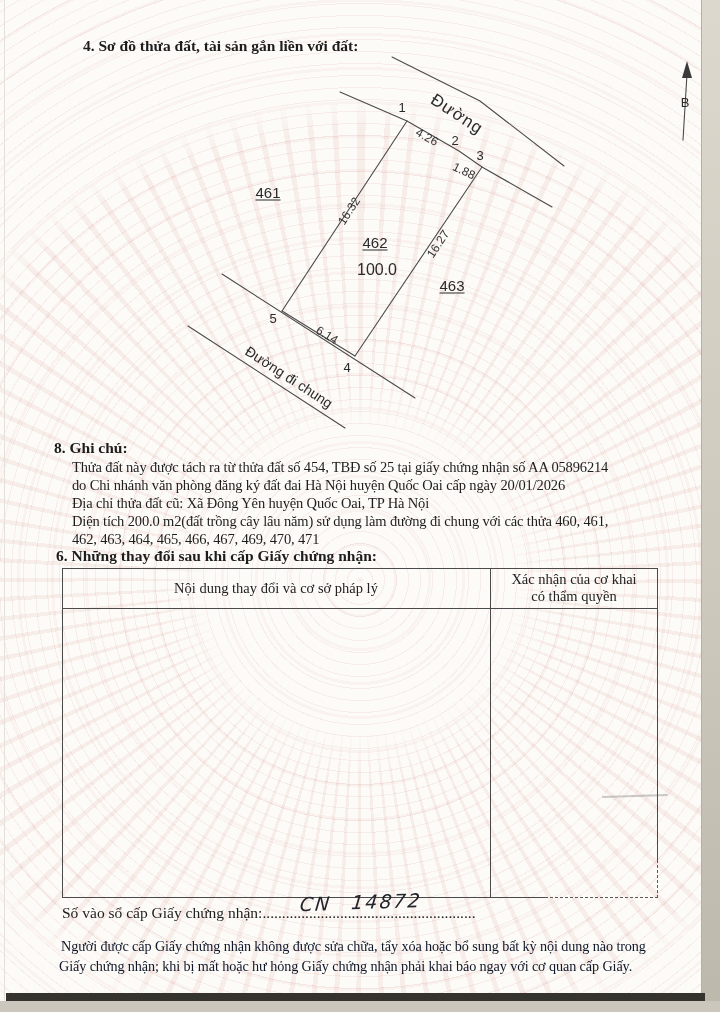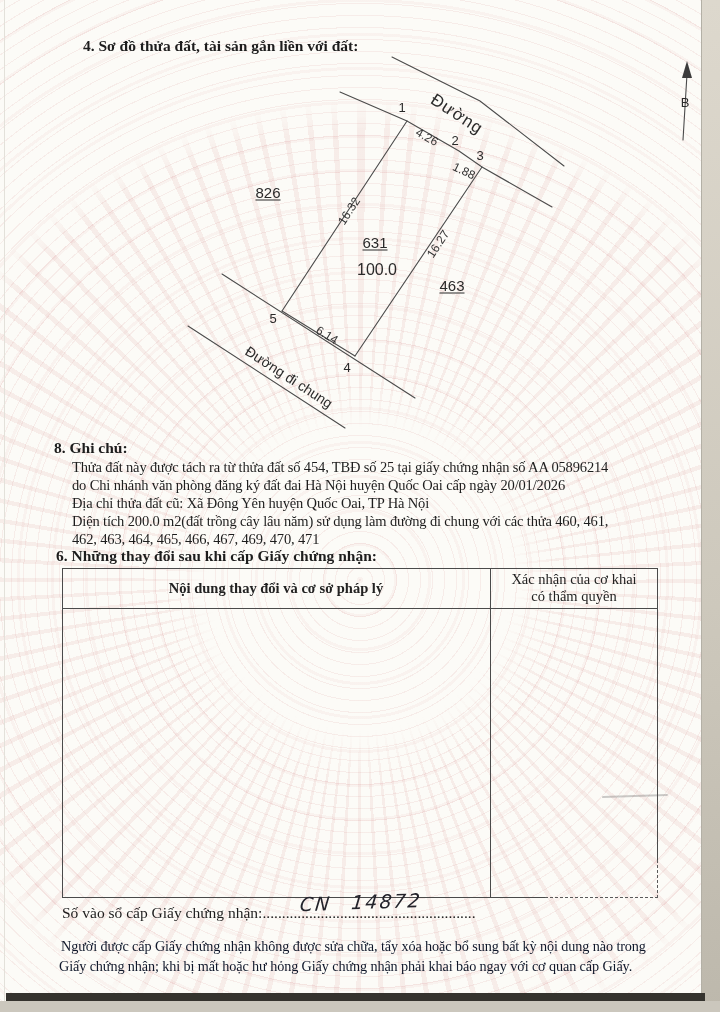--- a/index.html
+++ b/index.html
@@ -104,22 +104,22 @@
 <div class="lbl pt" style="left:480px;top:155px;">3</div>
 <div class="lbl pt" style="left:347px;top:367px;">4</div>
 <div class="lbl pt" style="left:273px;top:318px;">5</div>
 
 <div class="lbl len" style="left:427px;top:137px;transform:translate(-50%,-50%) rotate(29deg);">4.26</div>
 <div class="lbl len" style="left:464px;top:171px;transform:translate(-50%,-50%) rotate(26deg);">1.88</div>
 <div class="lbl len" style="left:349px;top:211px;transform:translate(-50%,-50%) rotate(-57deg);">16.32</div>
 <div class="lbl len" style="left:438px;top:244px;transform:translate(-50%,-50%) rotate(-56deg);">16.27</div>
 <div class="lbl len" style="left:327px;top:335px;transform:translate(-50%,-50%) rotate(31deg);">6.14</div>
 
-<div class="lbl plotnum" style="left:268px;top:192px;">826</div>
-<div class="lbl plotnum" style="left:375px;top:242px;">631</div>
+<div class="lbl plotnum" style="left:268px;top:192px;">461</div>
+<div class="lbl plotnum" style="left:375px;top:242px;">462</div>
 <div class="lbl" style="left:377px;top:270px;font-size:16px;">100.0</div>
 <div class="lbl plotnum" style="left:452px;top:285px;">463</div>
 
 <div class="abs heading" style="left:54px;top:439px;">8. Ghi chú:</div>
 <div class="abs bodyline" style="left:72px;top:459px;">Thửa đất này được tách ra từ thửa đất số 454, TBĐ số 25 tại giấy chứng nhận số AA 05896214</div>
 <div class="abs bodyline" style="left:72px;top:477px;">do Chi nhánh văn phòng đăng ký đất đai Hà Nội huyện Quốc Oai cấp ngày 20/01/2026</div>
 <div class="abs bodyline" style="left:72px;top:495px;">Địa chỉ thửa đất cũ: Xã Đông Yên huyện Quốc Oai, TP Hà Nội</div>
 <div class="abs bodyline" style="left:72px;top:513px;">Diện tích 200.0 m2(đất trồng cây lâu năm) sử dụng làm đường đi chung với các thửa 460, 461,</div>
 <div class="abs bodyline" style="left:72px;top:531px;text-align:right;">462, 463, 464, 465, 466, 467, 469, 470, 471</div>
 
@@ -128,21 +128,21 @@
 <div class="abs" style="left:62px;top:568px;width:596px;height:330px;">
   <div class="tline" style="left:0;top:0;width:596px;height:1px;"></div>
   <div class="tline" style="left:0;top:0;width:1px;height:330px;"></div>
   <div class="tline" style="left:428px;top:0;width:1px;height:330px;"></div>
   <div class="tline" style="left:0;top:40px;width:596px;height:1px;"></div>
   <div class="tline" style="left:595px;top:0;width:1px;height:292px;"></div>
   <div class="tdash-v" style="left:595px;top:292px;height:38px;"></div>
   <div class="tline" style="left:0;top:329px;width:483px;height:1px;"></div>
   <div class="tdash-h" style="left:483px;top:329px;width:113px;"></div>
 
-  <div class="th-cell" style="left:0;top:0;width:428px;height:40px;font-weight:bold;">Nội dung thay đổi và cơ sở pháp lý</div>
+  <div class="th-cell" style="left:0;top:0;width:428px;height:40px;">Nội dung thay đổi và cơ sở pháp lý</div>
   <div class="th-cell" style="left:428px;top:0;width:168px;height:40px;flex-direction:column;line-height:17px;">
     <span>Xác nhận của cơ khai</span>
     <span>có thẩm quyền</span>
   </div>
 </div>
 
 <div class="abs" style="left:62px;top:904px;font-size:15.5px;white-space:nowrap;">
   <span>Số vào sổ cấp Giấy chứng nhận:</span><span>.......................................................</span>
 </div>
 <div class="handwrite" style="left:300px;top:891px;">CN 14872</div>

